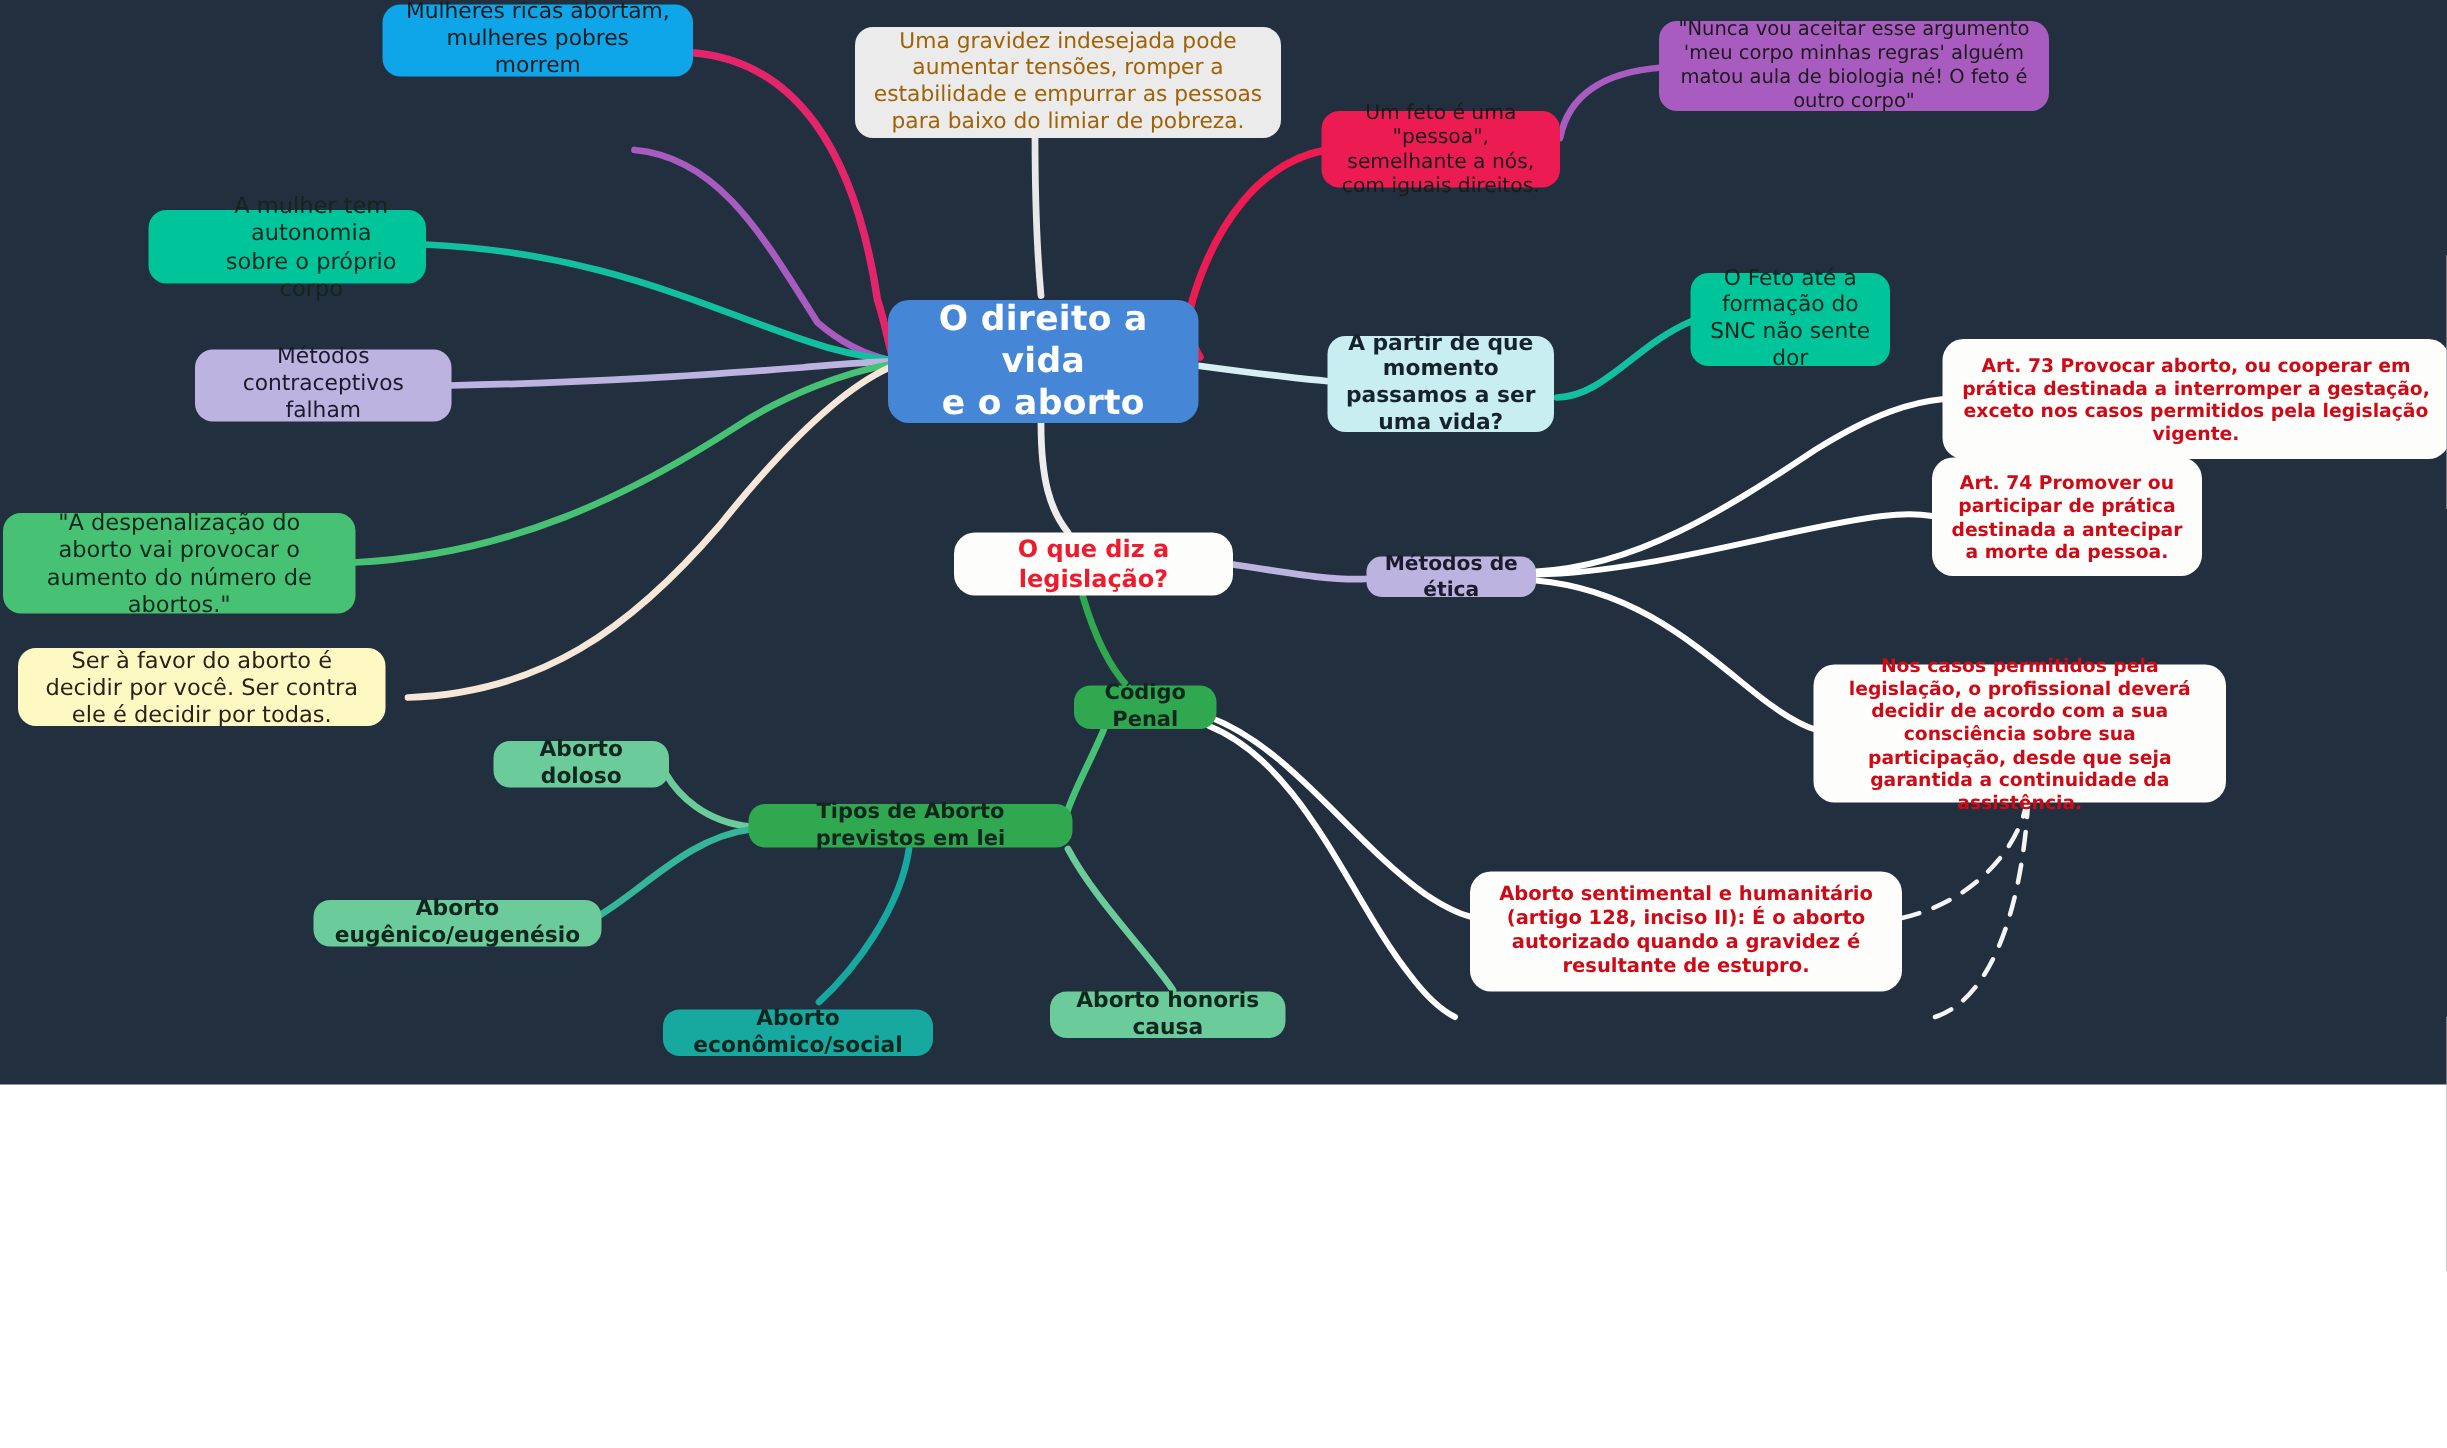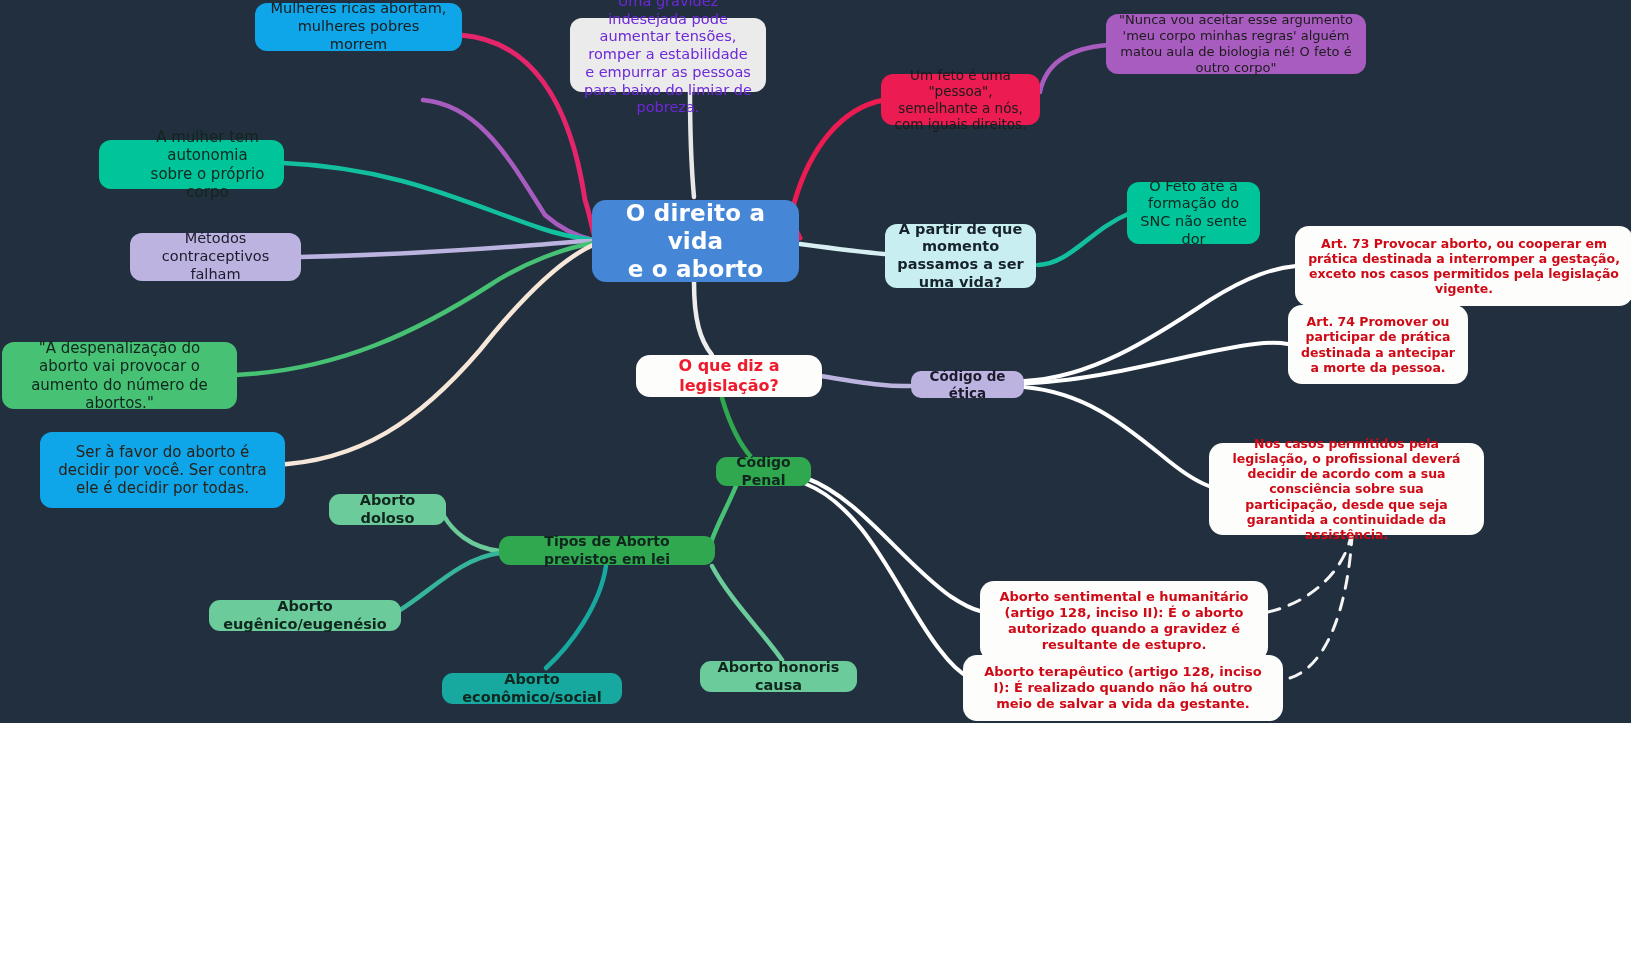--- a/index.html
+++ b/index.html
@@ -102,35 +102,35 @@
 
 
   <div class="node n-teal" style="left: 99px; top: 140px; width: 185px; height: 49px; background: rgb(0, 196, 154);">A mulher tem autonomia
 sobre o próprio corpo</div>
 
   <div class="node n-lav" style="left: 130px; top: 233px; width: 171px; height: 48px; background: rgb(188, 179, 224);">Métodos
 contraceptivos falham</div>
 
   <div class="node n-green" style="left: 2px; top: 342px; width: 235px; height: 67px; background: rgb(71, 193, 115);">"A despenalização do aborto vai provocar o aumento do número de abortos."</div>
 
-  <div class="node n-cream" style="left: 40px; top: 432px; width: 245px; height: 76px; background: #0ea5e9;">Ser à favor do aborto é decidir por você. Ser contra ele é decidir por todas.</div>
+  <div class="node n-cream" style="left: 12px; top: 432px; width: 245px; height: 52px; background: #fef9c3;">Ser à favor do aborto é decidir por você. Ser contra ele é decidir por todas.</div>
 
-  <div class="node" style="left:570px;top:18px;width:196px;height:74px;background:#ebebeb;color:#6d28d9;font-size:14.5px;">Uma gravidez indesejada pode aumentar tensões, romper a estabilidade e empurrar as pessoas para baixo do limiar de pobreza.</div>
+  <div class="node" style="left:570px;top:18px;width:284px;height:74px;background:#ebebeb;color:#a16207;font-size:14.5px;">Uma gravidez indesejada pode aumentar tensões, romper a estabilidade e empurrar as pessoas para baixo do limiar de pobreza.</div>
 
   <div class="node n-crimson2" style="left: 881px; top: 74px; width: 159px; height: 51px; background: rgb(236, 27, 81);">Um feto é uma "pessoa", semelhante a nós, com iguais direitos.</div>
 
   <div class="node n-purple2" style="left: 1106px; top: 14px; width: 260px; height: 60px; background: rgb(169, 92, 192);">"Nunca vou aceitar esse argumento 'meu corpo minhas regras' alguém matou aula de biologia né! O feto é outro corpo"</div>
 
   <div class="node n-lightcyan" style="left: 885px; top: 224px; width: 151px; height: 64px; background: rgb(200, 238, 242);">A partir de que momento passamos a ser uma vida?</div>
 
   <div class="node n-emerald" style="left: 1127px; top: 182px; width: 133px; height: 62px; background: rgb(0, 196, 154);">O Feto até a formação do SNC não sente dor</div>
 
   <div class="node n-q" style="left: 636px; top: 355px; width: 186px; height: 42px; background: rgb(253, 253, 251);">O que diz a legislação?</div>
 
-  <div class="node n-lav-small" style="left: 911px; top: 371px; width: 113px; height: 27px; background: rgb(188, 179, 224);">Código de ética</div>
+  <div class="node n-lav-small" style="left: 911px; top: 371px; width: 113px; height: 27px; background: rgb(188, 179, 224);">Métodos de ética</div>
 
   <div class="node n-white" style="left: 1295px; top: 226px; width: 338px; height: 80px; background: rgb(253, 253, 251);">Art. 73 Provocar aborto, ou cooperar em prática destinada a interromper a gestação, exceto nos casos permitidos pela legislação vigente.</div>
 
   <div class="node n-white" style="left: 1288px; top: 305px; width: 180px; height: 79px; background: rgb(253, 253, 251);">Art. 74 Promover ou participar de prática destinada a antecipar a morte da pessoa.</div>
 
   <div class="node n-white" style="left: 1209px; top: 443px; width: 275px; height: 92px; background: rgb(253, 253, 251);">Nos casos permitidos pela legislação, o profissional deverá decidir de acordo com a sua consciência sobre sua participação, desde que seja garantida a continuidade da assistência.</div>
 
   <div class="node n-midgreen" style="left: 716px; top: 457px; width: 95px; height: 29px; background: rgb(47, 168, 79);">Código Penal</div>
 
   <div class="node n-midgreen" style="left: 499px; top: 536px; width: 216px; height: 29px; background: rgb(47, 168, 79);">Tipos de Aborto previstos em lei</div>
@@ -138,15 +138,14 @@
   <div class="node n-seagreen" style="left: 329px; top: 494px; width: 117px; height: 31px; background: rgb(107, 203, 154);">Aborto doloso</div>
 
   <div class="node n-mint" style="left: 209px; top: 600px; width: 192px; height: 31px; background: rgb(107, 203, 154); border-radius: 11px;">Aborto eugênico/eugenésio</div>
 
   <div class="node n-teal3" style="left: 442px; top: 673px; width: 180px; height: 31px; background: rgb(23, 168, 160);">Aborto econômico/social</div>
 
   <div class="node n-lseagreen" style="left: 700px; top: 661px; width: 157px; height: 31px; background: rgb(107, 203, 154);">Aborto honoris causa</div>
 
   <div class="node n-whitebig" style="left: 980px; top: 581px; width: 288px; height: 80px; background: rgb(253, 253, 251);">Aborto sentimental e humanitário (artigo 128, inciso II): É o aborto autorizado quando a gravidez é resultante de estupro.</div>
 
-  <div class="node n-whitebig" style="left: 963px; top: 655px; width: 320px; height: 66px; background: rgb(253, 253, 251);">Aborto terapêutico (artigo 128, inciso I): É realizado quando não há outro meio de salvar a vida da gestante.</div>
 
 </div>
 
 </body></html>

